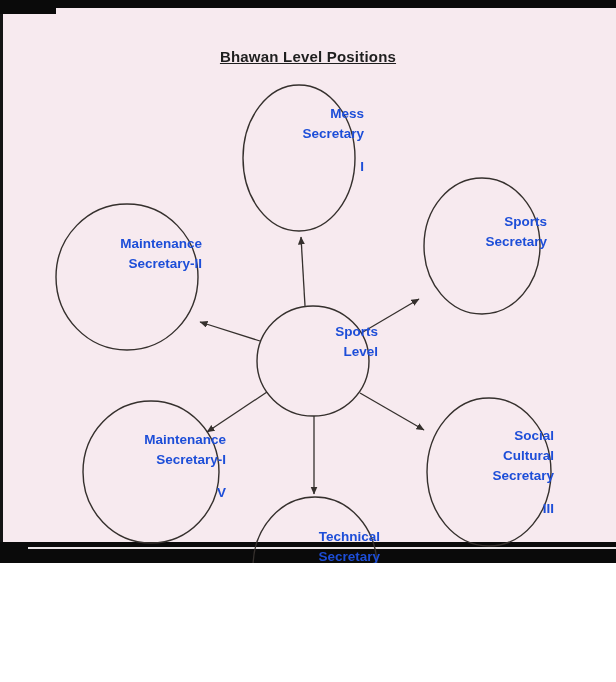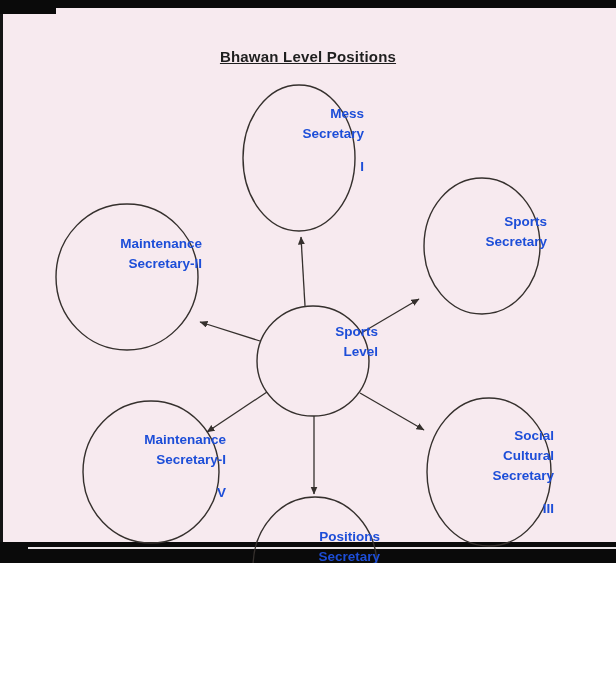--- a/index.html
+++ b/index.html
@@ -139,21 +139,21 @@
   </div>
 
   <div class="node-label lbl-social">
     <span class="node-name">Social
 Cultural
 Secretary</span>
     <span class="node-numeral">III</span>
   </div>
 
   <div class="node-label lbl-tech">
-    <span class="node-name">Positions
+    <span class="node-name">Technical
 Secretary</span>
     <span class="node-numeral">IV</span>
   </div>
 
   <div class="node-label lbl-maint1">
     <span class="node-name">Maintenance
 Secretary-I</span>
     <span class="node-numeral">V</span>
   </div>
 

